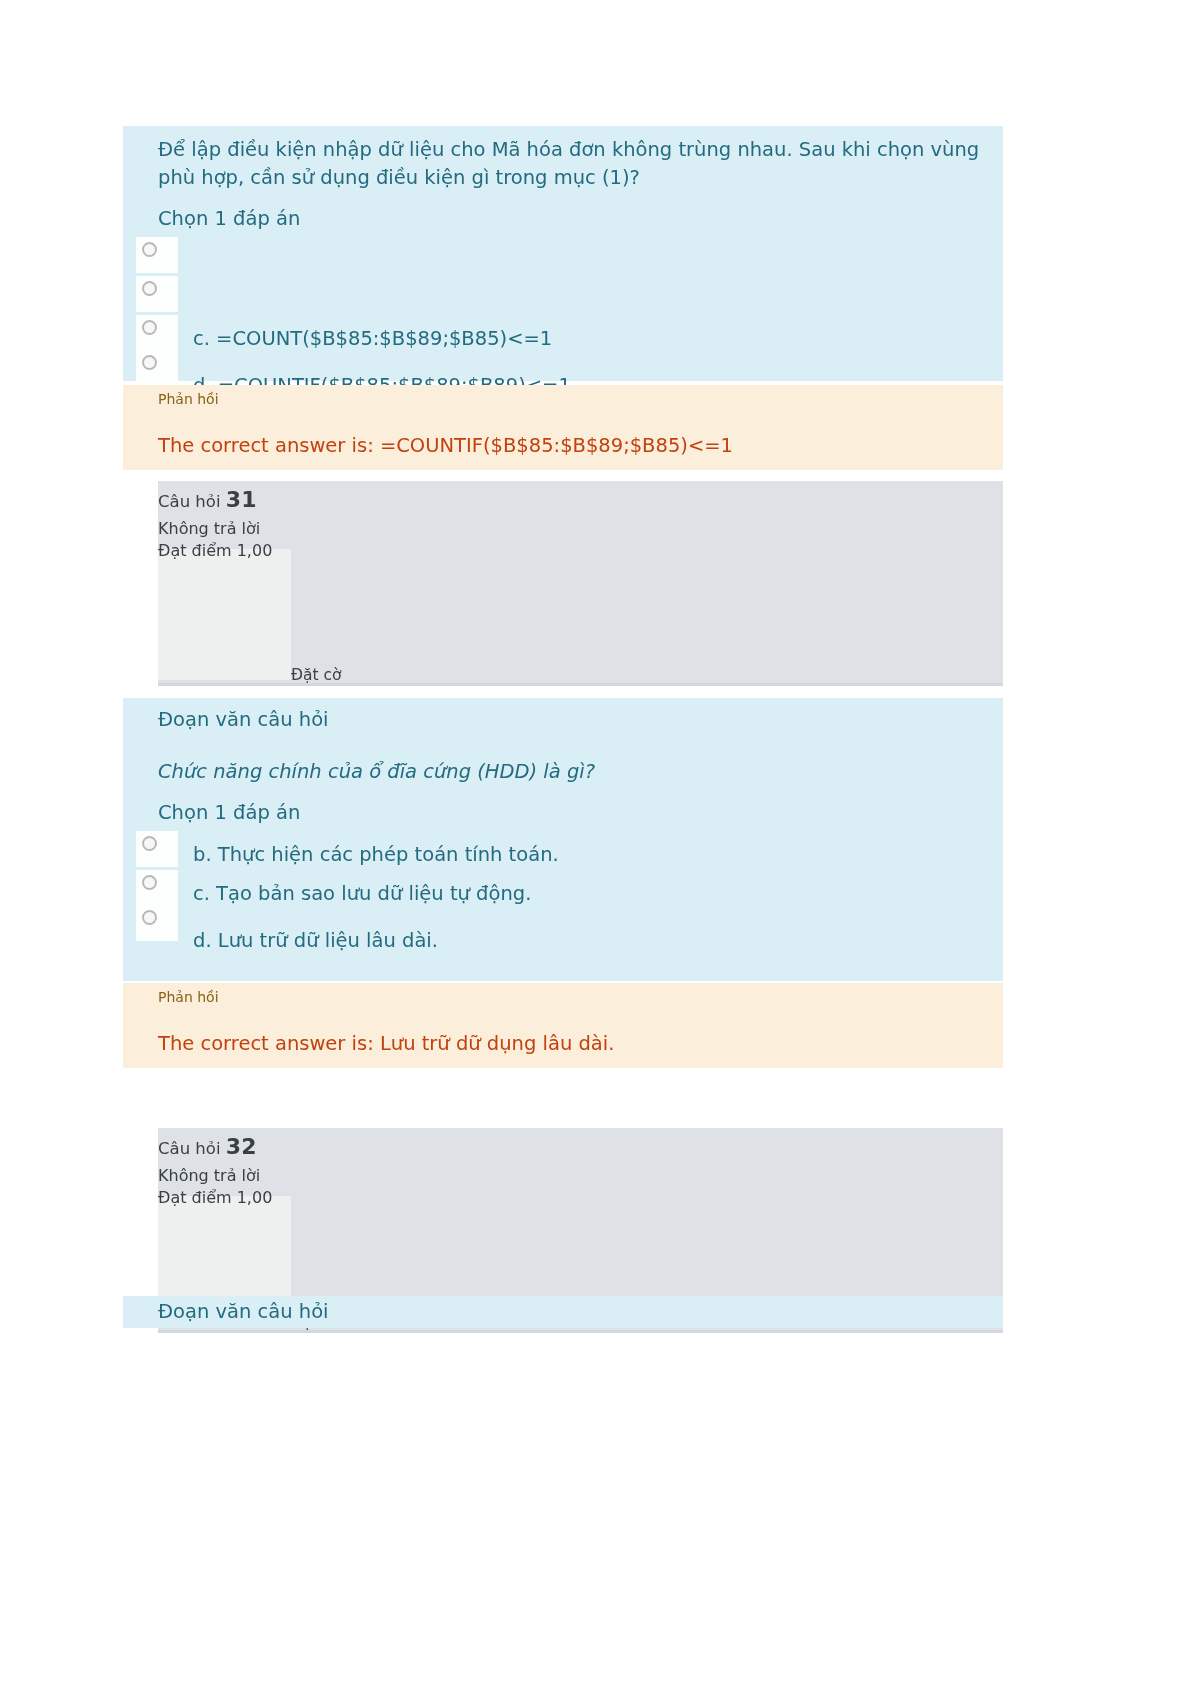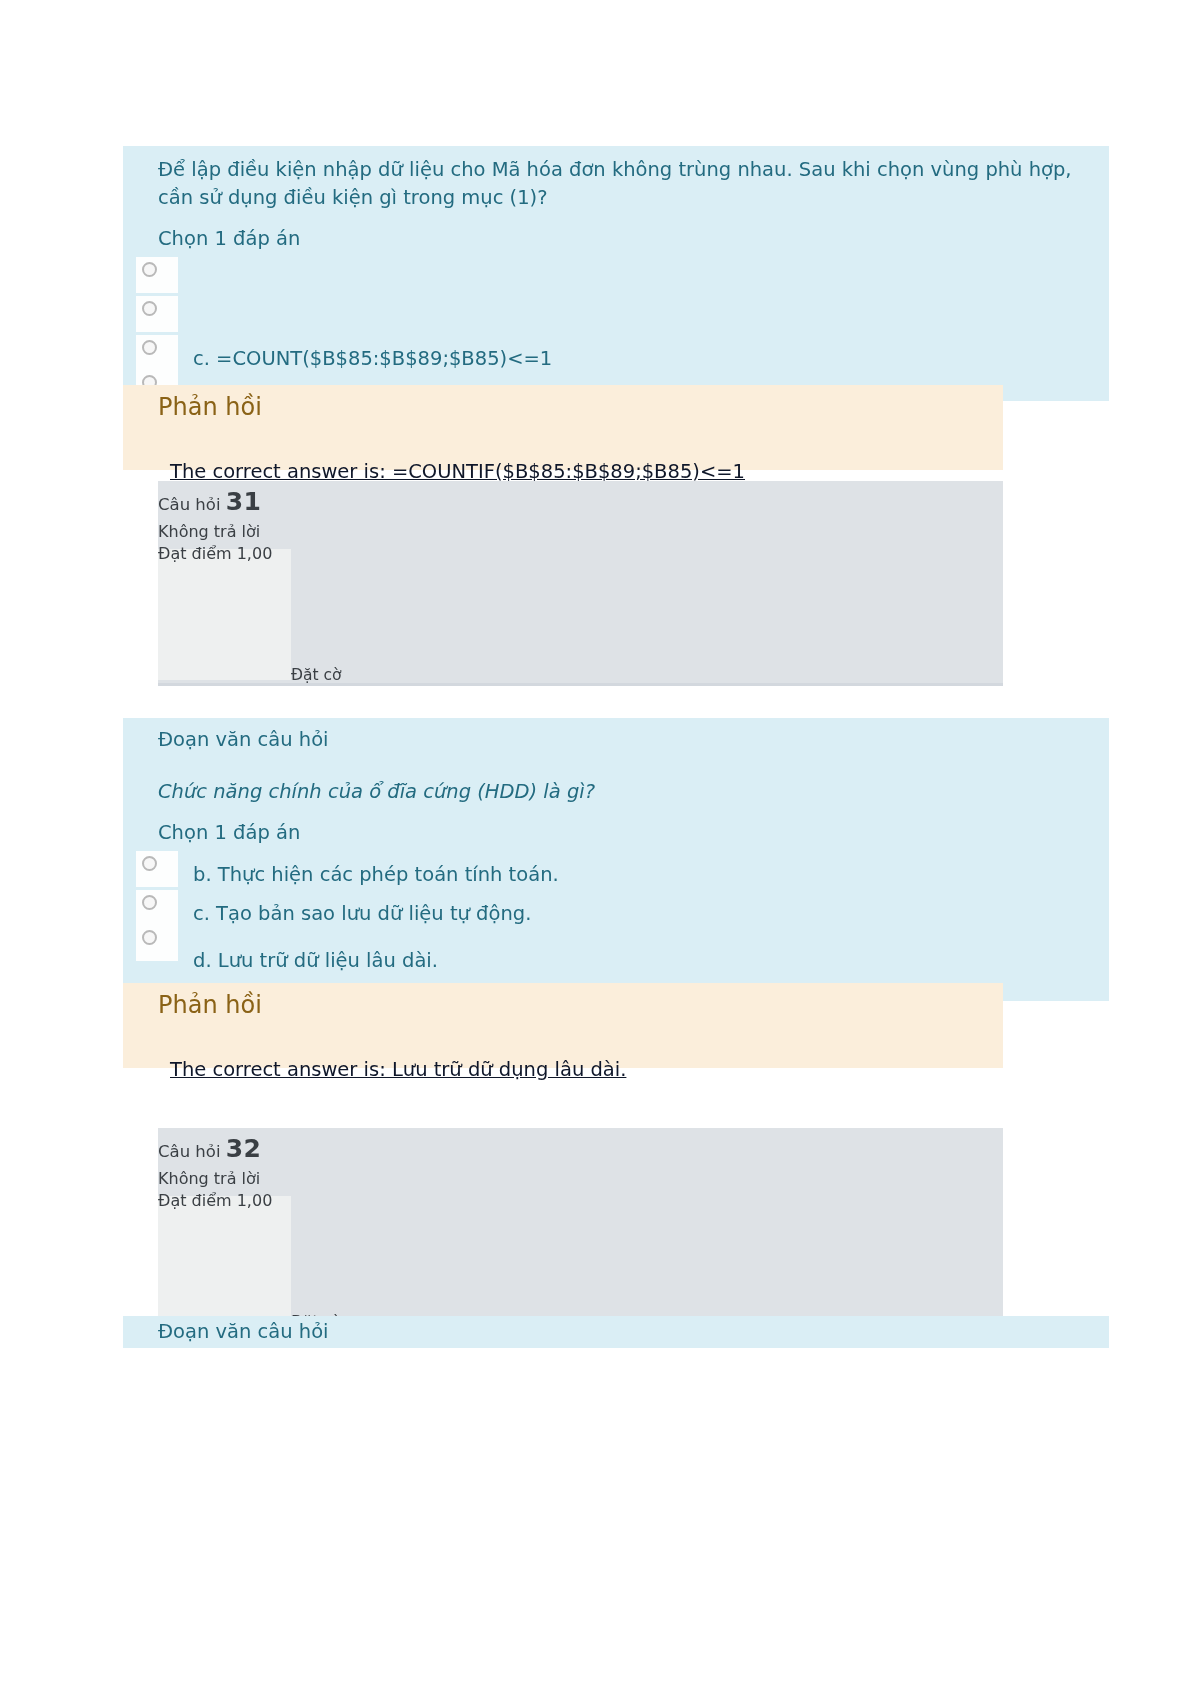--- a/index.html
+++ b/index.html
@@ -20,24 +20,23 @@
     left: 0; top: 0;
     width: 1191px;
     height: 1685px;
     background: #ffffff;
   }
 
   
   .qtext-block {
     position: absolute;
     left: 123px;
-    width: 986px;
+    width: 880px;
     background: #daeef5;
     box-sizing: border-box;
-    margin-top: 20px;
   }
   .qtext-inner {
     padding-left: 35px;
     padding-right: 12px;
     color: #236b80;
     font-size: 19.5px;
     line-height: 1.42;
   }
   .qtext-inner p { margin: 0 0 14px 0; }
   .qtext-inner p:last-child { margin-bottom: 0; }
@@ -83,30 +82,29 @@
     box-sizing: border-box;
   }
   .feedback-inner {
     padding-left: 35px;
     padding-right: 12px;
     color: #8a6216;
     font-size: 19.5px;
     line-height: 1.42;
   }
   .feedback-title {
-    font-size: 24px;
+    font-size: 14px;
     color: #8a6216;
     margin: 0;
     padding-top: 5px;
   }
   .feedback-text {
-    margin: 12px;
+    margin: 0;
     padding-top: 22px;
-    color: #0f172a;
-    text-decoration: underline;
+    color: #c2410c;
   }
 
   
   .qinfo-block {
     position: absolute;
     left: 158px;
     width: 845px;
     background: #dee2e6;
     box-sizing: border-box;
   }
@@ -116,21 +114,21 @@
     top: 0;
     padding-left: 0px;
     color: #3a3f44;
   }
   .qinfo-no {
     font-size: 16.5px;
     line-height: 1;
     white-space: nowrap;
   }
   .qinfo-no b {
-    font-size: 25px;
+    font-size: 22px;
     font-weight: bold;
     letter-spacing: 0.3px;
   }
   .qinfo-state {
     font-size: 16px;
     color: #3a3f44;
     line-height: 1.2;
     white-space: nowrap;
   }
   .qinfo-grade {

